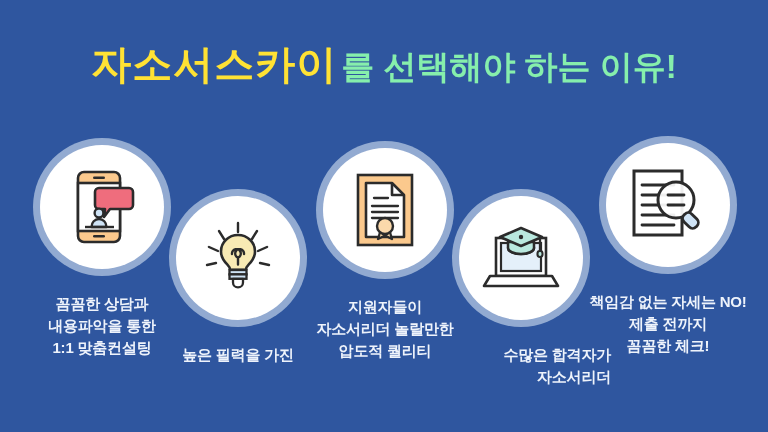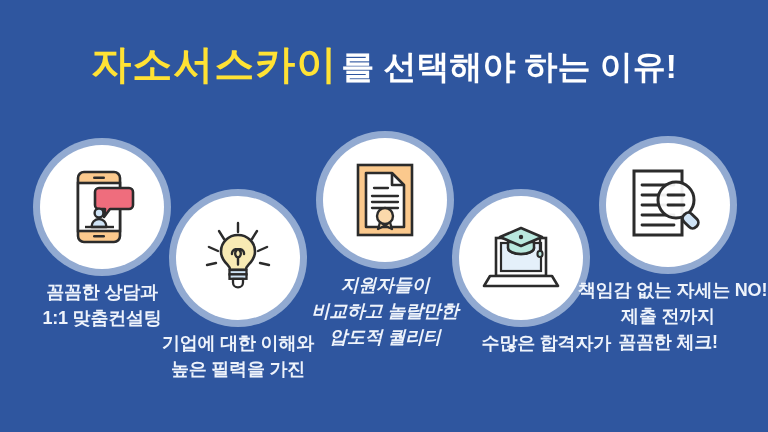--- a/index.html
+++ b/index.html
@@ -29,21 +29,21 @@
   }
   #title .brand {
     font-size: 40px;
     font-weight: bold;
     color: #ffe234;
     letter-spacing: 1px;
   }
   #title .rest {
     font-size: 33px;
     font-weight: bold;
-    color: #ffffff;
+    color: #86efac;
     letter-spacing: 0px;
     margin-left: 4px;
   }
   
   .feature {
     position: absolute;
     width: 180px;
     text-align: center;
   }
   .circle {
@@ -55,34 +55,34 @@
     background: #ffffff;
     box-shadow: 0 0 0 7px rgba(228, 240, 250, 0.55);
     display: flex;
     align-items: center;
     justify-content: center;
   }
   .circle svg {
     display: block;
   }
   .caption {
-    margin-top: 10px;
+    margin-top: 24px;
     color: #eef3fb;
-    font-size: 18px;
+    font-size: 15px;
     font-weight: bold;
     line-height: 1.45;
     letter-spacing: -0.2px;
   }
   .caption div {
     white-space: nowrap;
   }
   
   #feature-1 { left: 12px;  top: 145px; }
   #feature-2 { left: 148px; top: 196px; }
-  #feature-3 { left: 295px; top: 138px; font-style: italic; }
+  #feature-3 { left: 295px; top: 148px; }
   #feature-4 { left: 431px; top: 196px; text-align: right; }
   #feature-5 { left: 578px; top: 143px; }
 </style>
 </head>
 <body>
 
 <div id="slide">
 
   <div id="title">
     <span class="brand">자소서스카이</span><span class="rest">를 선택해야 하는 이유!</span>
@@ -98,20 +98,21 @@
           <rect x="24" y="66" width="12" height="2.6" rx="1.3" fill="#2b2b2b"></rect>
           <path d="M30 19h30a4 4 0 0 1 4 4v13a4 4 0 0 1-4 4H41l-6 8 1-8h-6a4 4 0 0 1-4-4V23a4 4 0 0 1 4-4z" fill="#ef6d7d" stroke="#2b2b2b" stroke-width="2.6" stroke-linejoin="round"></path>
           <circle cx="30" cy="44" r="4.4" fill="#cfe3f5" stroke="#2b2b2b" stroke-width="2.4"></circle>
           <path d="M22.5 58c0-4.6 3.4-8 7.5-8s7.5 3.4 7.5 8z" fill="#cfe3f5" stroke="#2b2b2b" stroke-width="2.4" stroke-linejoin="round"></path>
           <line x1="16" y1="58" x2="45" y2="58" stroke="#2b2b2b" stroke-width="2.4"></line>
         </svg>
       </span>
     </div>
     <div class="caption">
       <div>꼼꼼한 상담과</div>
+      <div>내용파악을 통한</div>
       <div>1:1 맞춤컨설팅</div>
     </div>
   </div>
 
   <div class="feature" id="feature-2">
     <div class="circle">
       <span>
         <svg width="74" height="74" viewBox="0 0 74 74">
           <g stroke="#2b2b2b" stroke-width="2.4" stroke-linecap="round">
             <line x1="37" y1="2" x2="37" y2="11"></line>
@@ -124,21 +125,20 @@
           </g>
           <path d="M37 14c-9.4 0-17 7.3-17 16.4 0 6 3.2 10 6.2 13 1.8 1.8 2.8 3.4 2.8 5.4h16c0-2 1-3.6 2.8-5.4 3-3 6.2-7 6.2-13C54 21.3 46.4 14 37 14z" fill="#f8eab4" stroke="#2b2b2b" stroke-width="2.6" stroke-linejoin="round"></path>
           <path d="M31 33a4.4 4.4 0 1 1 6 3.6v7m6-10.6a4.4 4.4 0 1 0-6 3.6" fill="none" stroke="#2b2b2b" stroke-width="2.4" stroke-linecap="round"></path>
           <rect x="28.5" y="49" width="17" height="4.4" fill="#cfe3f5" stroke="#2b2b2b" stroke-width="2.3"></rect>
           <rect x="28.5" y="53.4" width="17" height="4.4" fill="#cfe3f5" stroke="#2b2b2b" stroke-width="2.3"></rect>
           <path d="M32 57.8h10v3.6a5 5 0 0 1-5 5 5 5 0 0 1-5-5z" fill="#ffffff" stroke="#2b2b2b" stroke-width="2.3" stroke-linejoin="round"></path>
         </svg>
       </span>
     </div>
     <div class="caption">
-      <div>기업에 대한 이해와</div>
       <div>높은 필력을 가진</div>
     </div>
   </div>
 
   <div class="feature" id="feature-3">
     <div class="circle">
       <span>
         <svg width="60" height="76" viewBox="0 0 60 76">
           <rect x="3" y="3" width="54" height="70" fill="#fbc98d" stroke="#2b2b2b" stroke-width="2.6"></rect>
           <path d="M11 11h26l12 12v42H11z" fill="#ffffff" stroke="#2b2b2b" stroke-width="2.6" stroke-linejoin="round"></path>
@@ -149,21 +149,21 @@
             <line x1="17" y1="40" x2="43" y2="40"></line>
             <line x1="17" y1="46" x2="43" y2="46"></line>
           </g>
           <path d="M26 57l-3 10 7-3.5 7 3.5-3-10z" fill="#fbd9ab" stroke="#2b2b2b" stroke-width="2.3" stroke-linejoin="round"></path>
           <circle cx="30" cy="54" r="8" fill="#fbd9ab" stroke="#2b2b2b" stroke-width="2.4"></circle>
         </svg>
       </span>
     </div>
     <div class="caption">
       <div>지원자들이</div>
-      <div>비교하고 놀랄만한</div>
+      <div>자소서리더 놀랄만한</div>
       <div>압도적 퀄리티</div>
     </div>
   </div>
 
   <div class="feature" id="feature-4">
     <div class="circle">
       <span>
         <svg width="82" height="72" viewBox="0 0 82 72">
           <rect x="16" y="16" width="50" height="38" fill="#ffffff" stroke="#2b2b2b" stroke-width="2.6"></rect>
           <rect x="21" y="21" width="40" height="28" fill="#e4f0fa" stroke="#2b2b2b" stroke-width="2.2"></rect>
@@ -172,20 +172,21 @@
           <path d="M28 20v6c0 3.3 5.8 6 13 6s13-2.7 13-6v-6z" fill="#b9e8de" stroke="#2b2b2b" stroke-width="2.5" stroke-linejoin="round"></path>
           <path d="M41 6L20 15l21 9 21-9z" fill="#b9e8de" stroke="#2b2b2b" stroke-width="2.6" stroke-linejoin="round"></path>
           <circle cx="41" cy="15" r="2.2" fill="#2b2b2b"></circle>
           <path d="M60 16v14" fill="none" stroke="#2b2b2b" stroke-width="2.3" stroke-linecap="round"></path>
           <rect x="57.5" y="29" width="5" height="6" rx="2.4" fill="#b9e8de" stroke="#2b2b2b" stroke-width="2.1"></rect>
         </svg>
       </span>
     </div>
     <div class="caption">
       <div>수많은 합격자가</div>
+      <div>자소서리더</div>
     </div>
   </div>
 
   <div class="feature" id="feature-5">
     <div class="circle">
       <span>
         <svg width="80" height="76" viewBox="0 0 80 76">
           <rect x="6" y="4" width="48" height="64" fill="#ffffff" stroke="#2b2b2b" stroke-width="3"></rect>
           <g stroke="#2b2b2b" stroke-width="2.8" stroke-linecap="round">
             <line x1="14" y1="18" x2="46" y2="18"></line>

